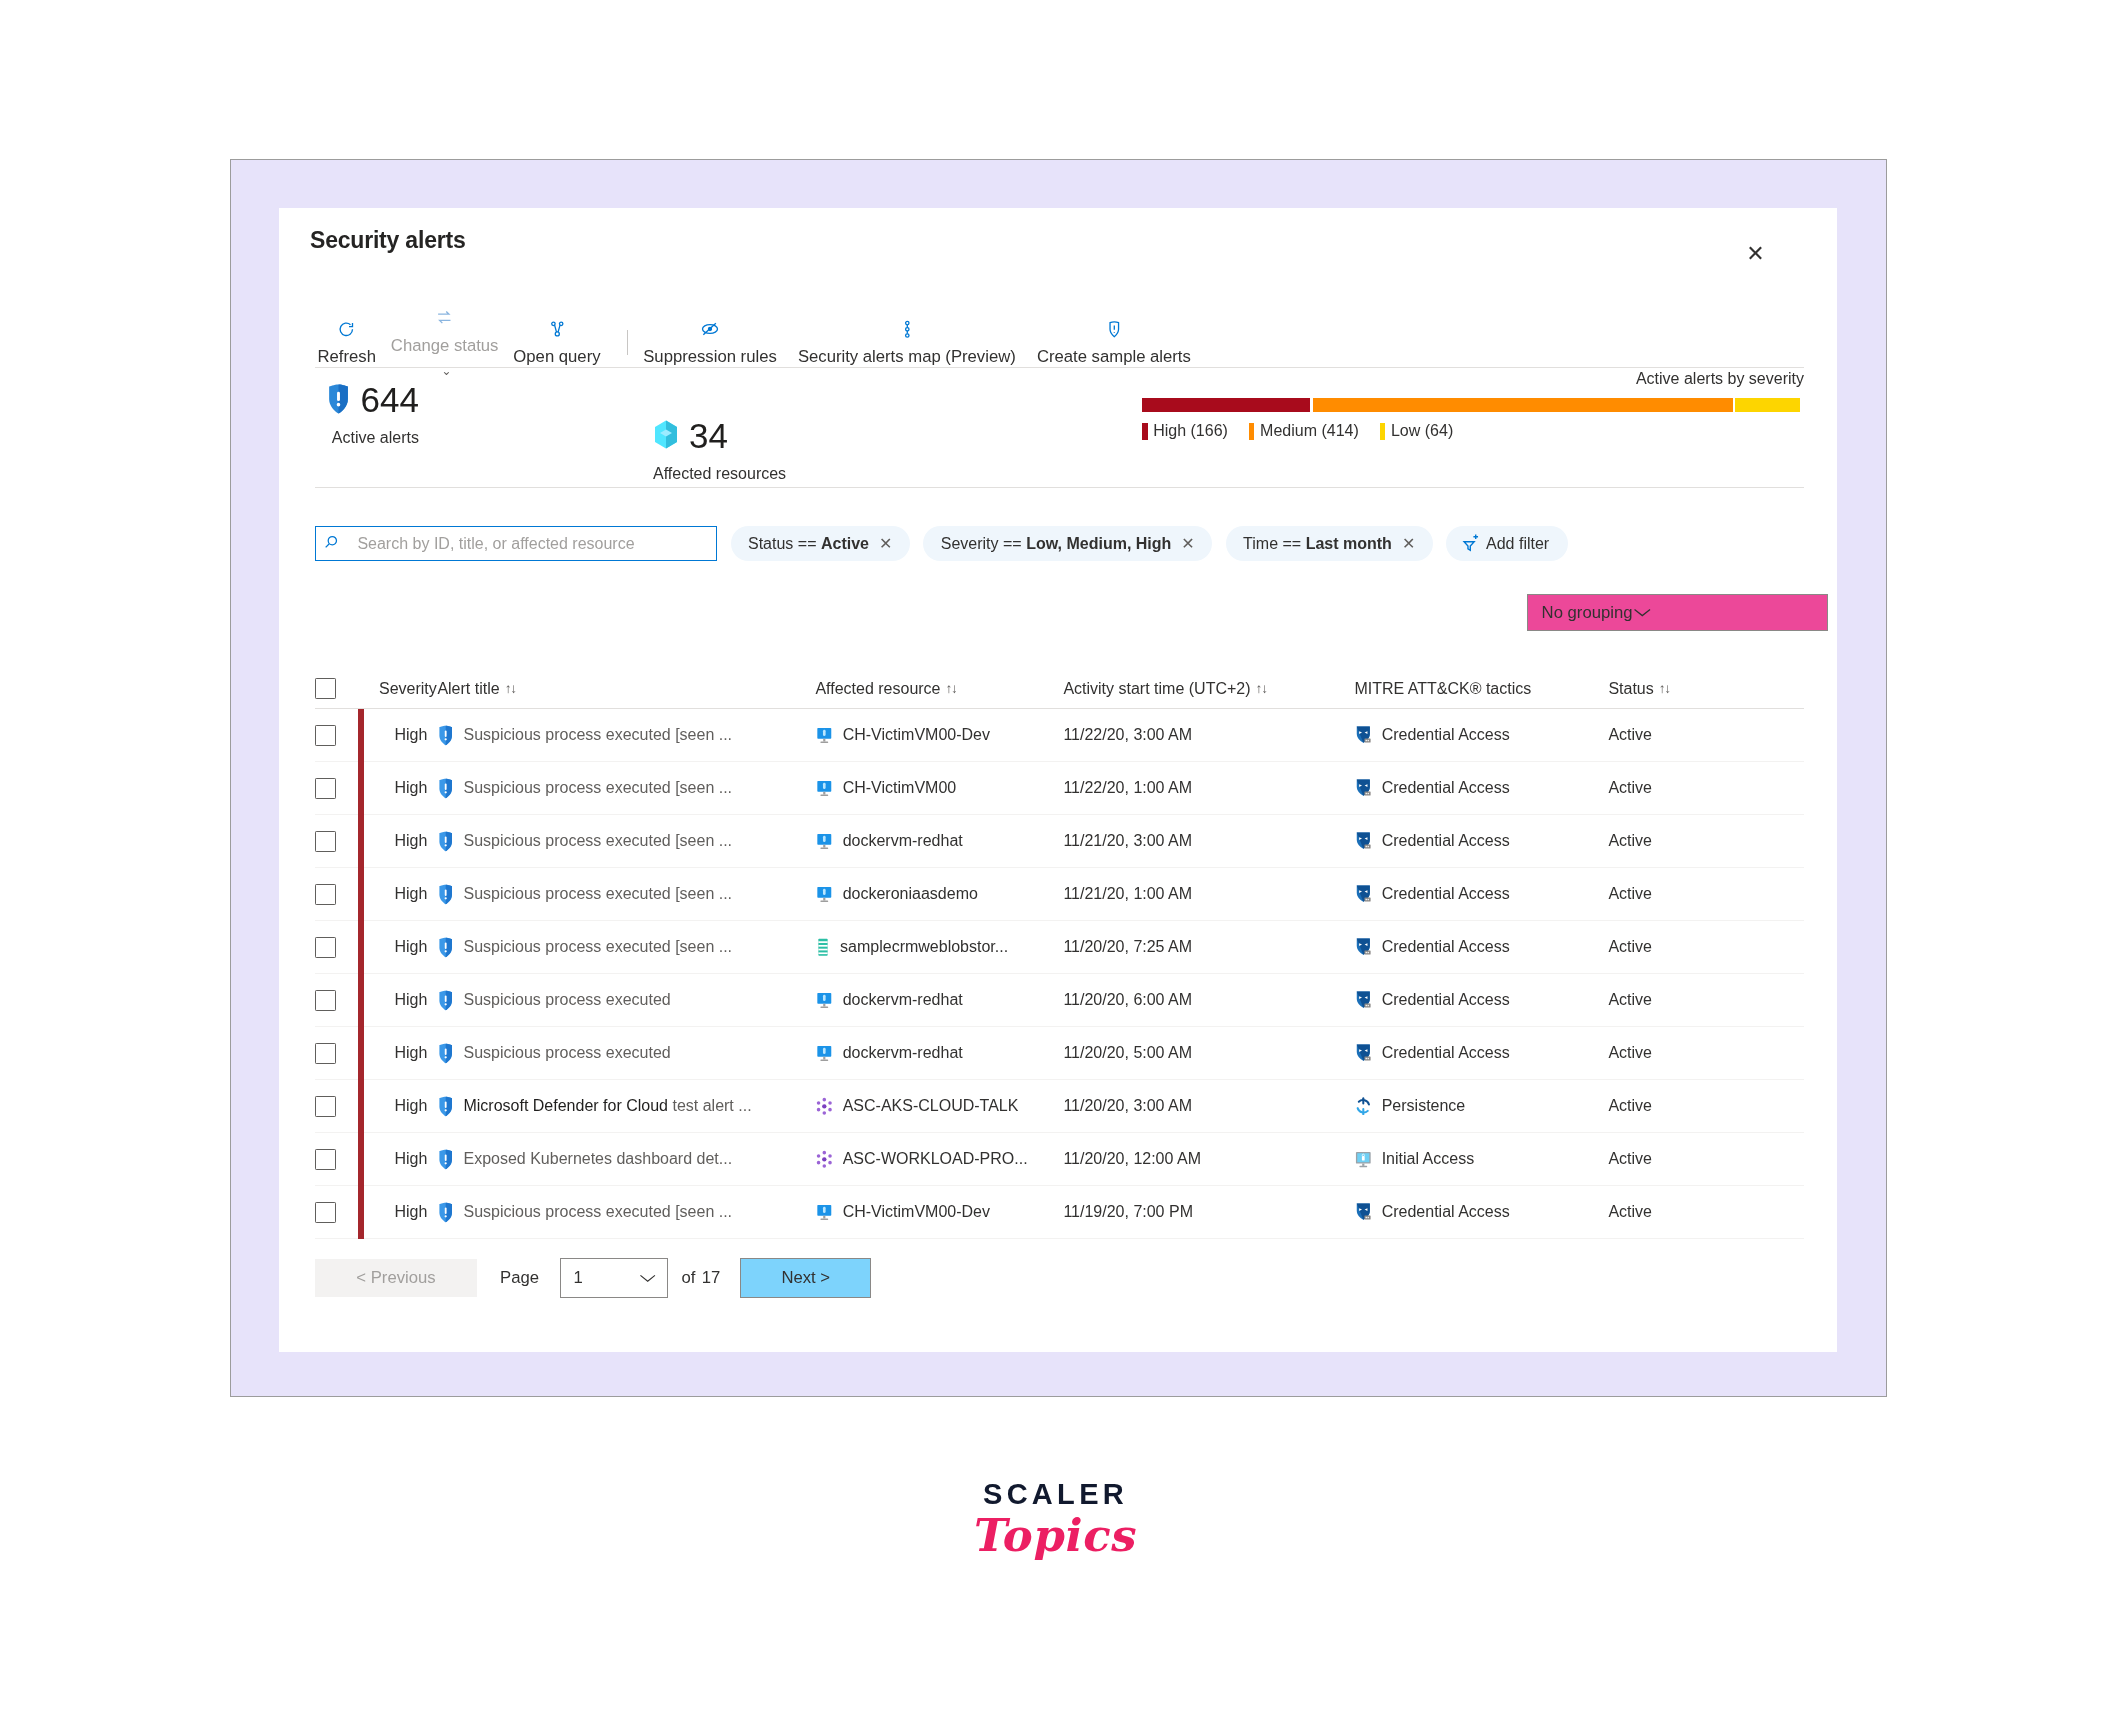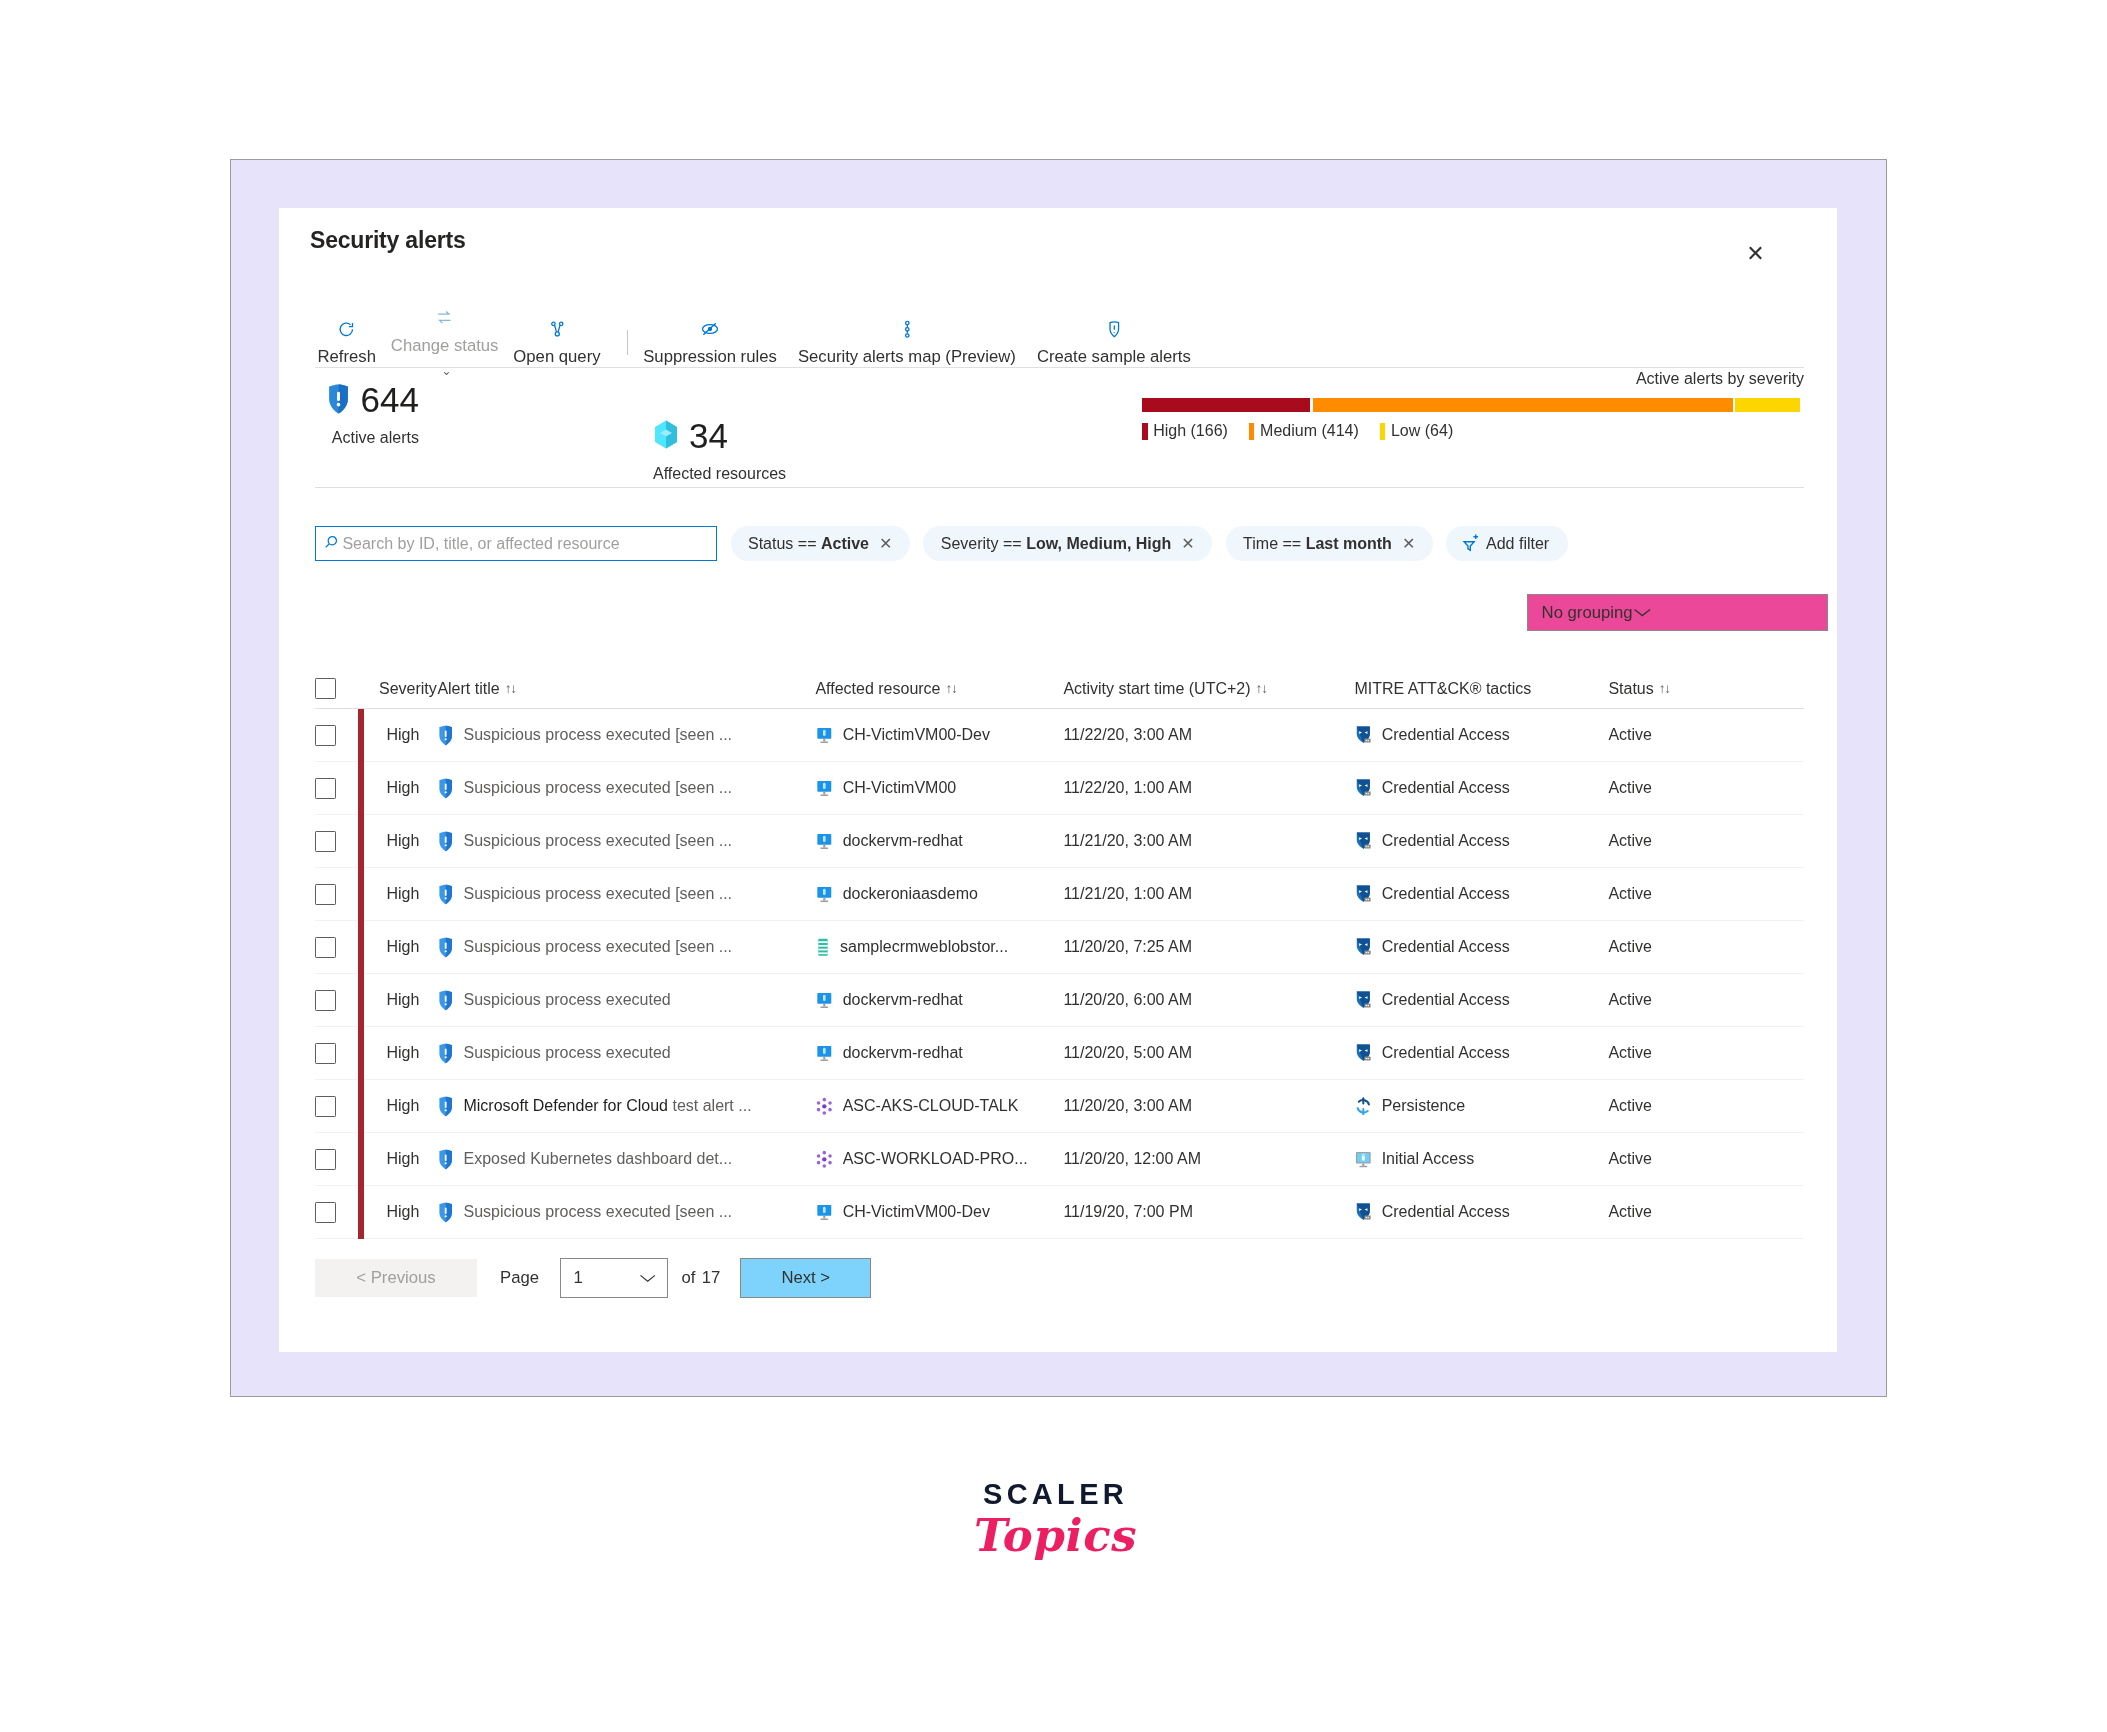--- a/index.html
+++ b/index.html
@@ -113,21 +113,21 @@
   .summary-rule {
     position: absolute; left: 315px; top: 487px; width: 1489px; height: 0.6px; background: #e1dfdd;
   }
 
   
   .filterbar { position: absolute; left: 315px; top: 526px; display: flex; align-items: center; gap: 13.6px; }
   .search-box {
     width: 402px; height: 35px;
     border: 1.9px solid #0078d4;
     background: #ffffff;
-    display: flex; align-items: center; gap: 3px;
+    display: flex; align-items: center; gap: 18px;
     padding: 0 7.4px;
   }
   .search-box .mag { color: #0078d4; font-size: 16px; transform: scaleX(-1); }
   .search-input {
     border: none; outline: none; flex: 1;
     font-size: 16px; color: #a19f9d;
     font-family: "Liberation Sans", sans-serif;
     background: transparent;
   }
   .search-input::placeholder { color: #a19f9d; }
@@ -162,21 +162,21 @@
   }
   .trow {
     display: flex; align-items: center; height: 53px;
     font-size: 16px; color: #323130;
     border-bottom: 0.6px solid #f3f2f1;
     background: #ffffff;
   }
   .cell { display: flex; align-items: center; gap: 8.7px; overflow: hidden; white-space: nowrap; }
   .c-check { width: 43px; flex: 0 0 43px; }
   .c-sevbar { width: 7.4px; flex: 0 0 7.4px; height: 53px; align-self: stretch; }
-  .c-sev  { width: 72px; flex: 0 0 72px; padding-left: 21px; }
+  .c-sev  { width: 72px; flex: 0 0 72px; padding-left: 29px; }
   .c-title{ width: 378px; flex: 0 0 378px; }
   .c-res  { width: 248px; flex: 0 0 248px; }
   .c-time { width: 291px; flex: 0 0 291px; }
   .c-tac  { width: 254px; flex: 0 0 254px; }
   .c-stat { width: 124px; flex: 0 0 124px; }
 
   .thead .c-sevbar { height: 40px; }
   .thead .c-sev { padding-left: 13.6px; }
 
   .hdr { display: inline-flex; align-items: center; gap: 5px; cursor: pointer; }

